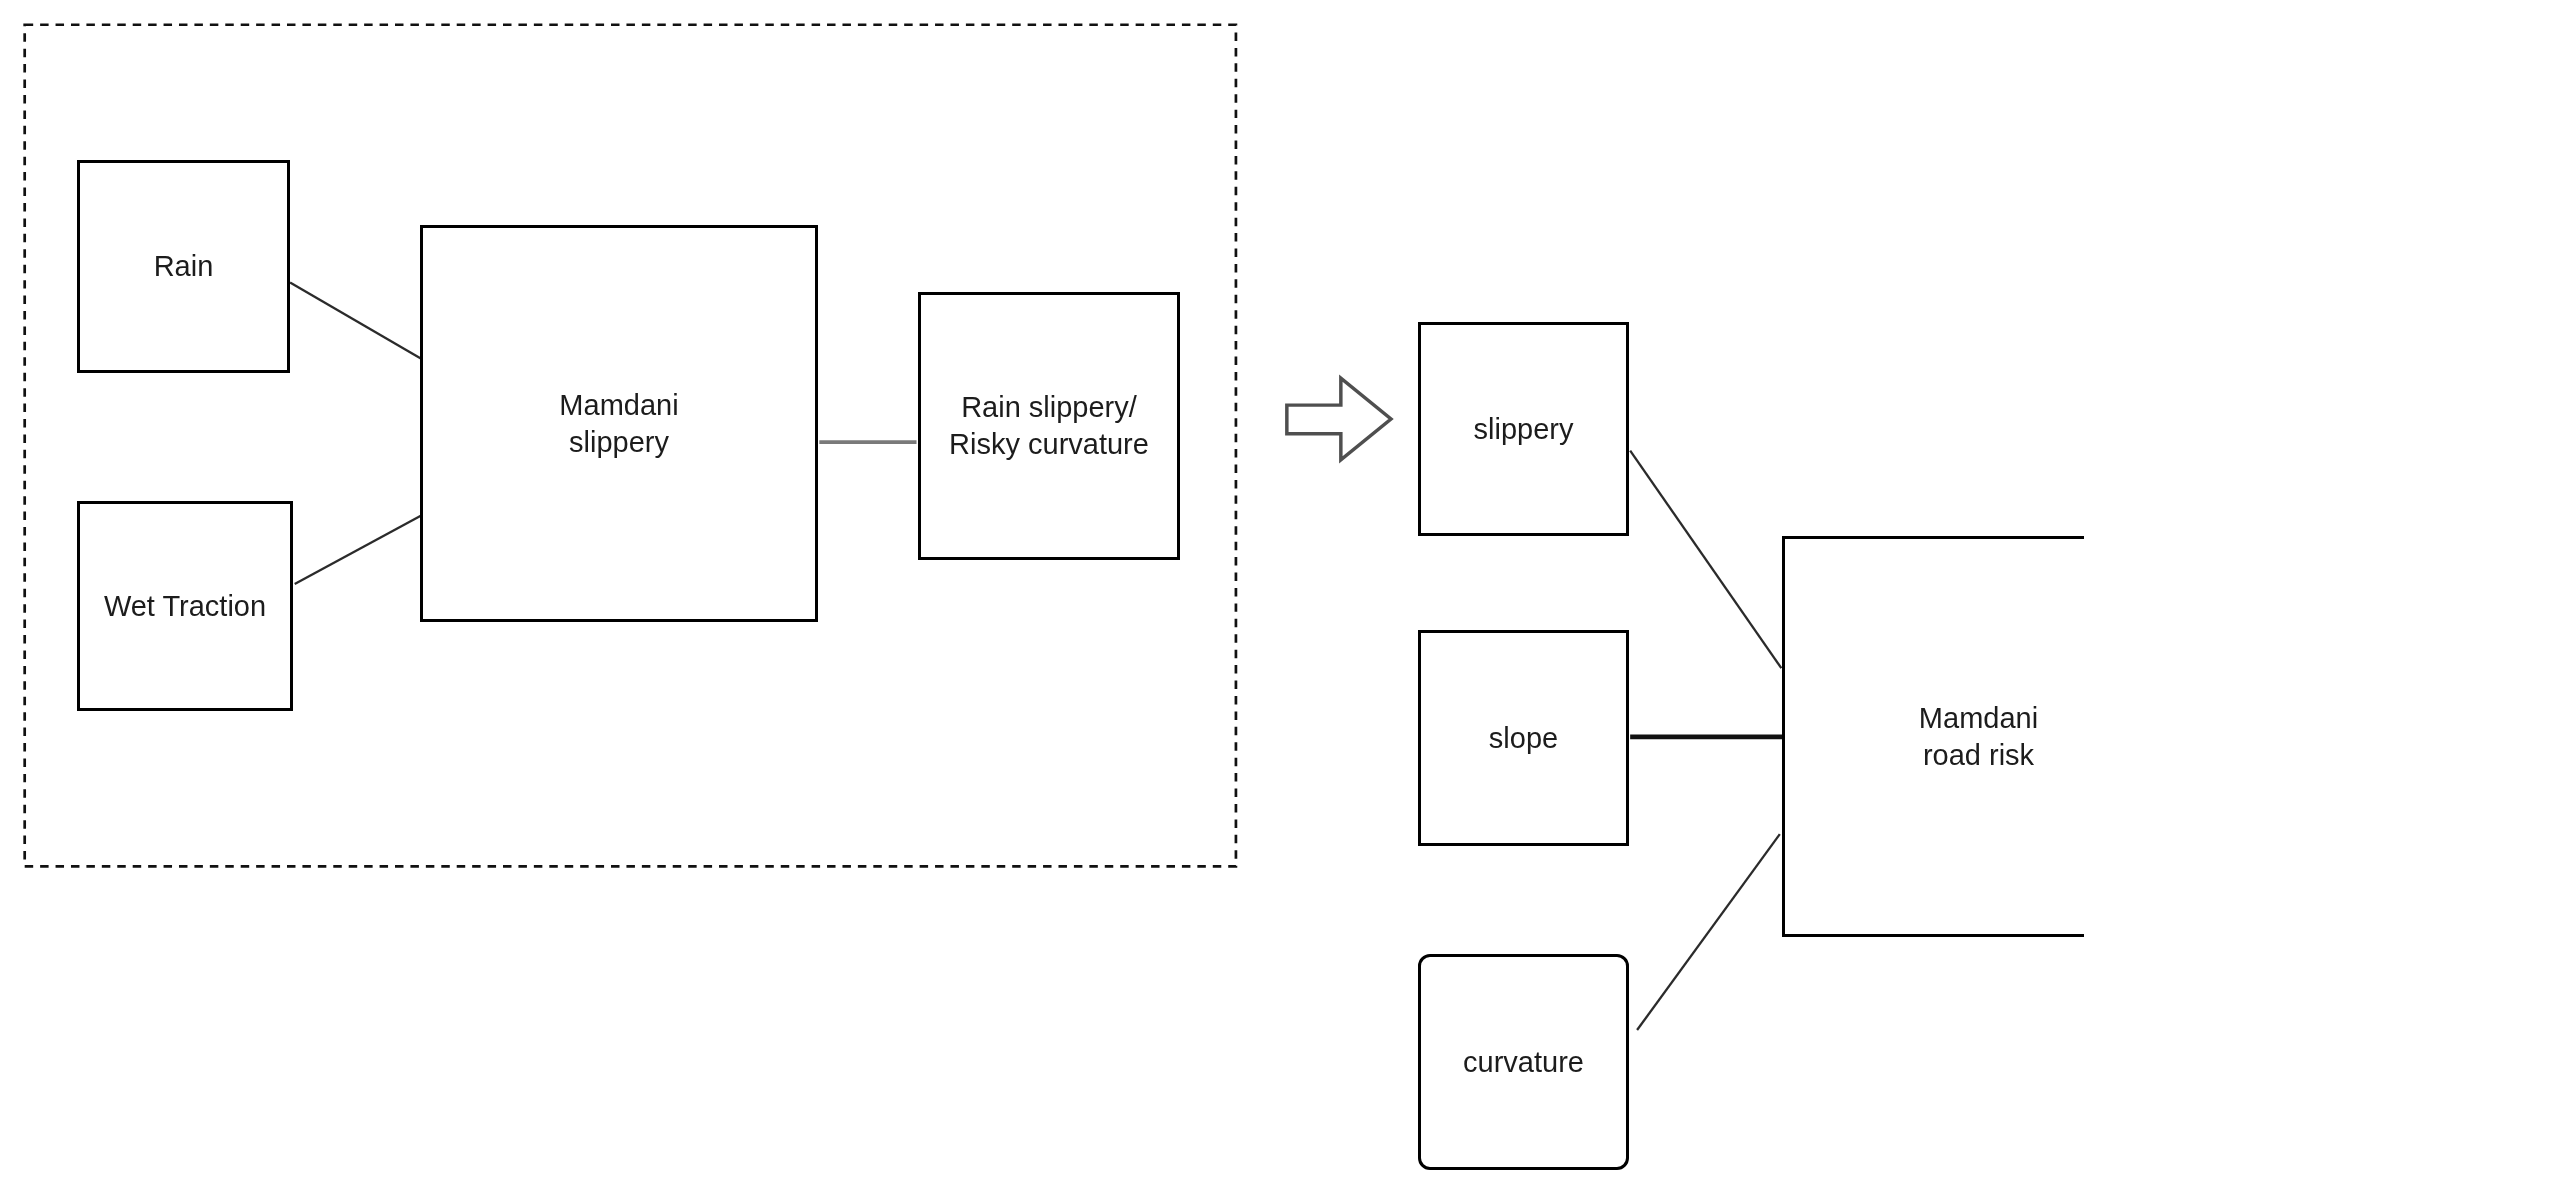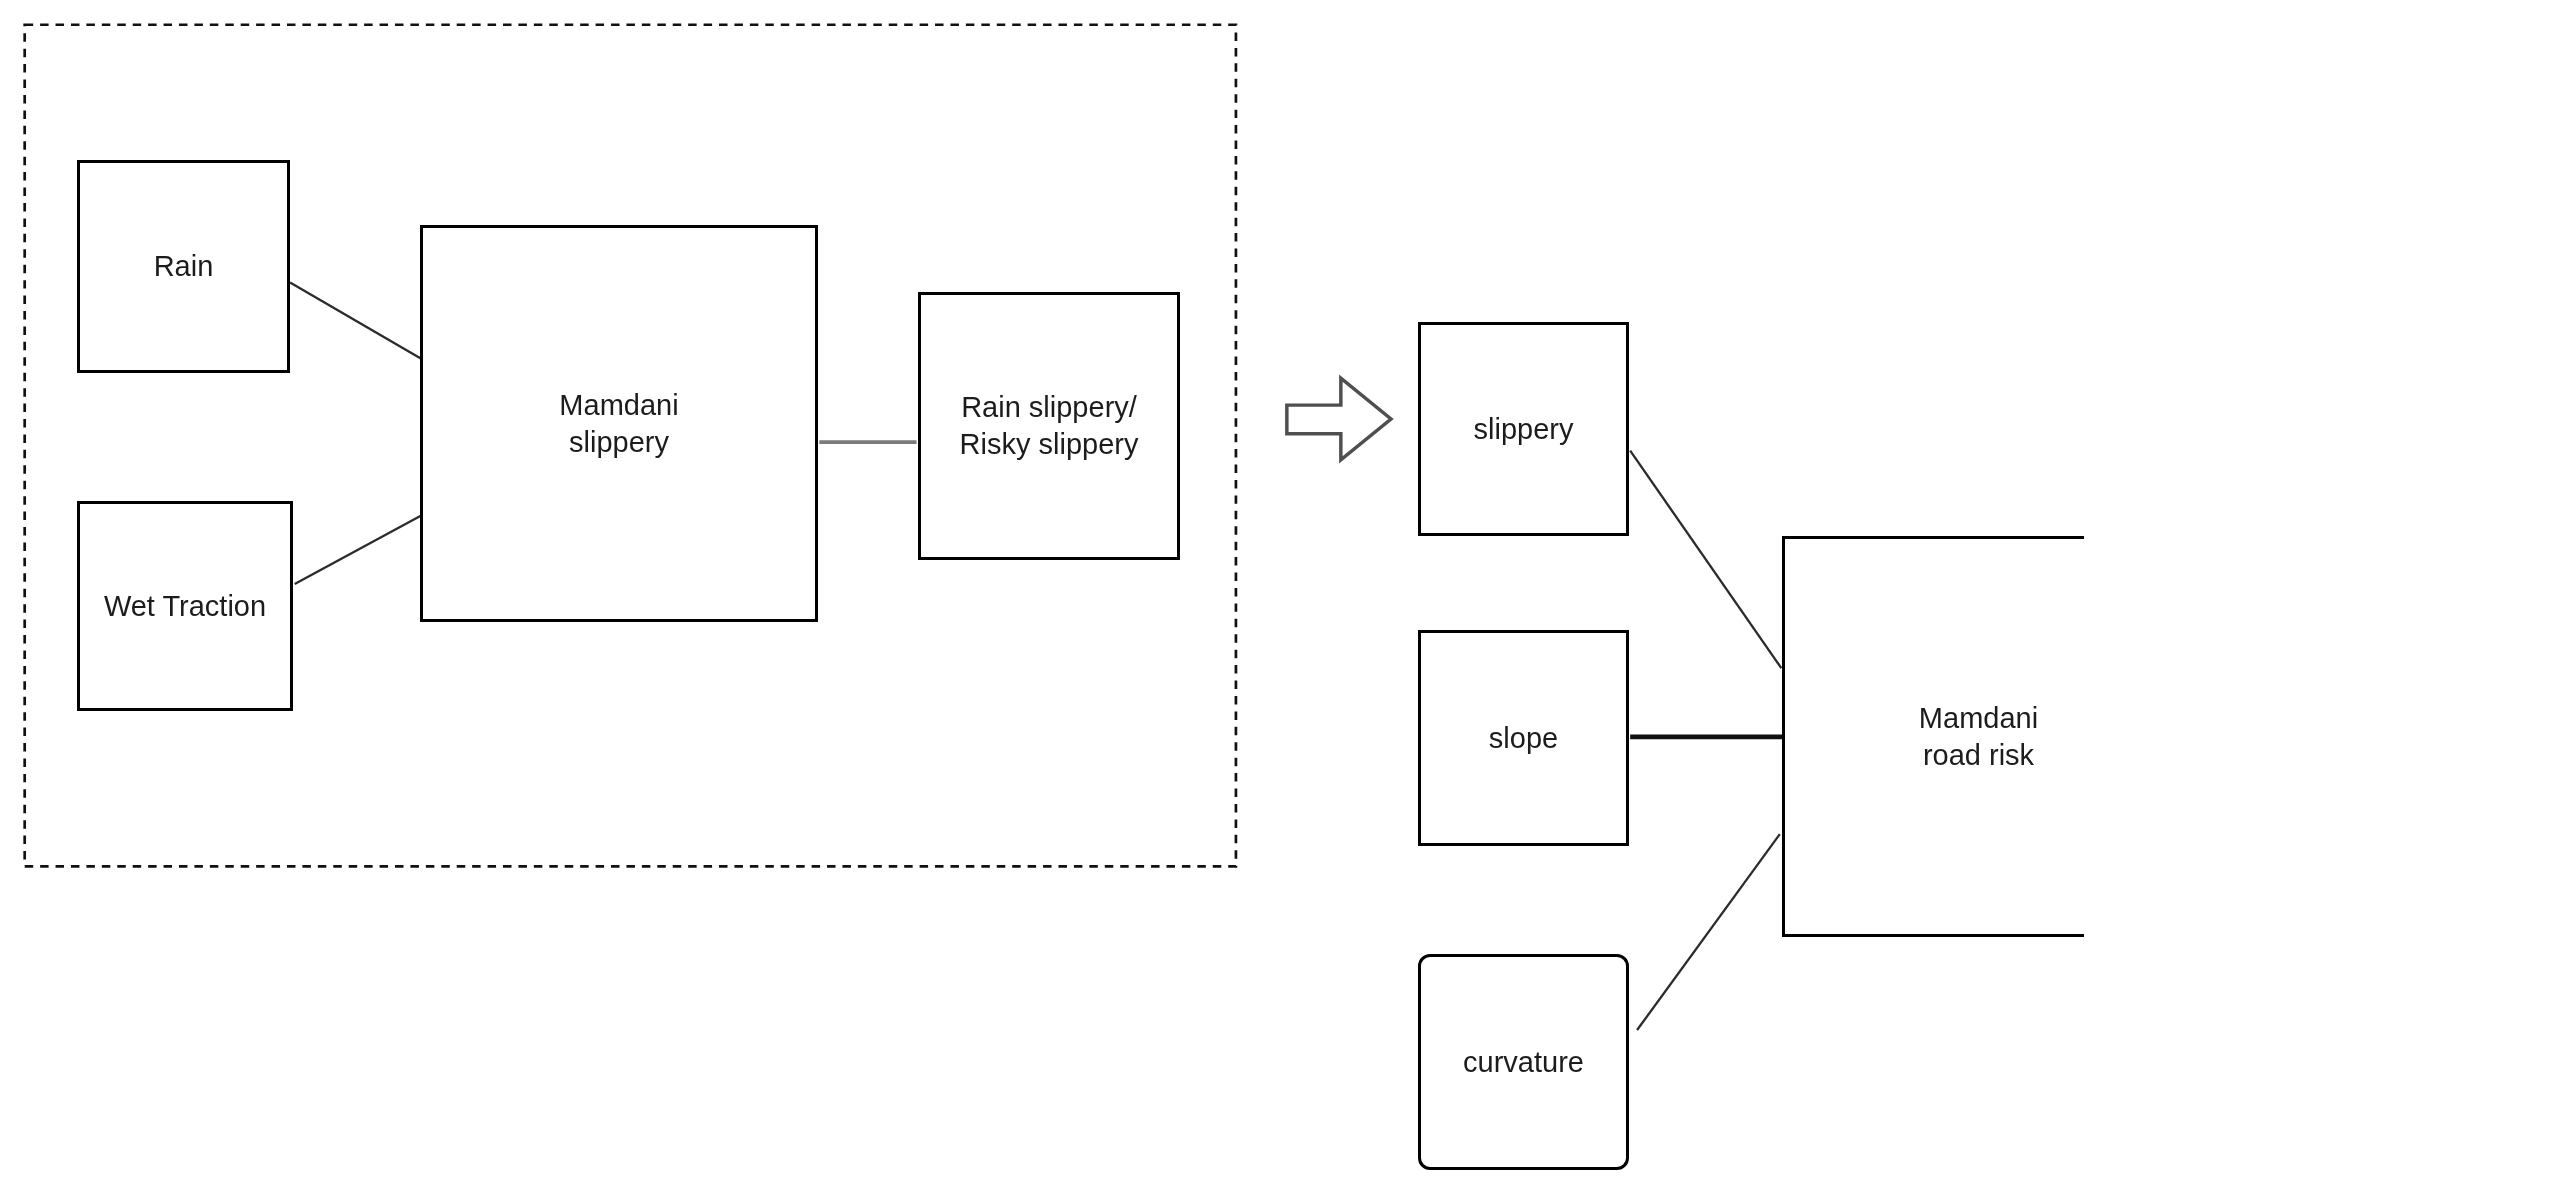--- a/index.html
+++ b/index.html
@@ -78,21 +78,21 @@
   <div class="node" id="node-mamdani-slippery">
     <div>
       <span class="label-line">Mamdani</span>
       <span class="label-line">slippery</span>
     </div>
   </div>
 
   <div class="node" id="node-safe-slippery">
     <div>
       <span class="label-line">Rain slippery/</span>
-      <span class="label-line">Risky slippery</span>
+      <span class="label-line">Risky curvature</span>
     </div>
   </div>
 
   <div class="node" id="node-slippery">
     <span class="label-line">slippery</span>
   </div>
 
   <div class="node" id="node-slope">
     <span class="label-line">slope</span>
   </div>

